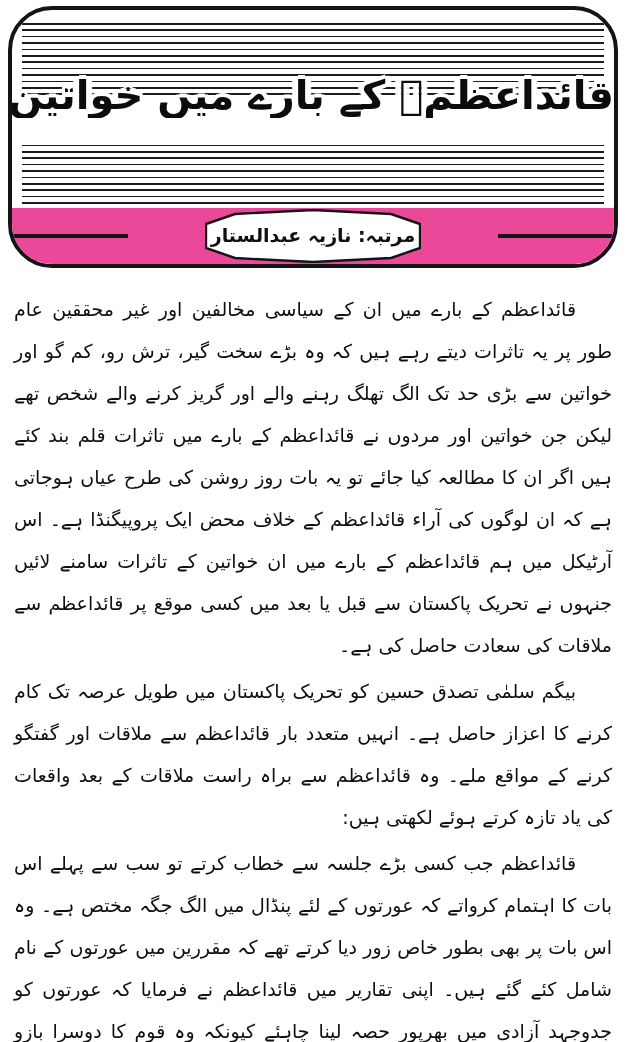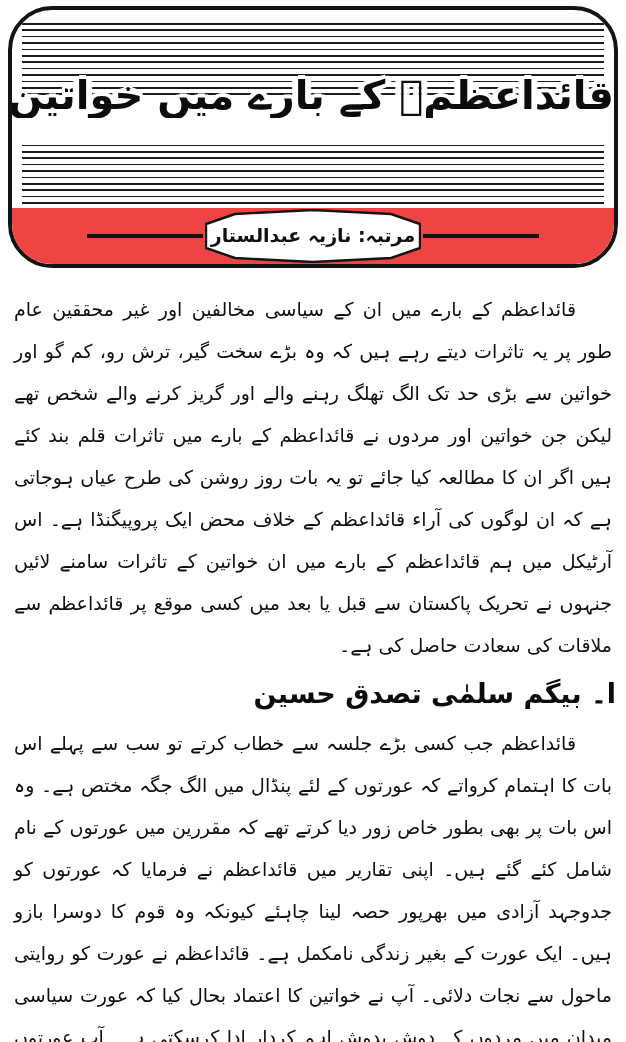--- a/index.html
+++ b/index.html
@@ -43,22 +43,22 @@
     font-size:40px;font-weight:bold;color:#0c0c0c;
     white-space:nowrap;overflow:hidden;
     letter-spacing:-1px;
     text-shadow:
       0 0 4px #fff,-4px 0 0 #fff,4px 0 0 #fff,0 -4px 0 #fff,0 4px 0 #fff,
       -3px -3px 0 #fff,3px 3px 0 #fff,-3px 3px 0 #fff,3px -3px 0 #fff,
       -6px 0 1px #fff,6px 0 1px #fff;
   }
   .byline-row{
     position:absolute;left:0;right:0;bottom:0;height:56px;
-    display:flex;align-items:center;justify-content:center;
-    background:#ef4444;
+    display:flex;align-items:center;justify-content:space-between;
+    background:#ec4899;
   }
   .byline-rule{width:116px;height:4px;background:#141414;flex:none;}
   .byline-hex{position:relative;width:216px;height:54px;margin:0 2px;flex:none;}
   .byline-hex svg{position:absolute;inset:0;}
   .byline-text{
     position:absolute;inset:0;
     display:flex;align-items:center;justify-content:center;
     font-size:19px;font-weight:bold;color:#101010;
     padding-bottom:3px;
   }
@@ -94,17 +94,17 @@
           <polygon points="1,15 30,5 108,1 186,5 215,15 215,39 186,49 108,53 30,49 1,39" fill="#ffffff" stroke="#141414" stroke-width="2.4"></polygon>
         </svg>
         <span class="byline-text">مرتبہ: نازیہ عبدالستار</span>
       </span>
       <span class="byline-rule"></span>
     </div>
   </div>
 
   <div class="article">
     <p>قائداعظم کے بارے میں ان کے سیاسی مخالفین اور غیر محققین عام طور پر یہ تاثرات دیتے رہے ہیں کہ وہ بڑے سخت گیر، ترش رو، کم گو اور خواتین سے بڑی حد تک الگ تھلگ رہنے والے اور گریز کرنے والے شخص تھے لیکن جن خواتین اور مردوں نے قائداعظم کے بارے میں تاثرات قلم بند کئے ہیں اگر ان کا مطالعہ کیا جائے تو یہ بات روز روشن کی طرح عیاں ہوجاتی ہے کہ ان لوگوں کی آراء قائداعظم کے خلاف محض ایک پروپیگنڈا ہے۔ اس آرٹیکل میں ہم قائداعظم کے بارے میں ان خواتین کے تاثرات سامنے لائیں جنہوں نے تحریک پاکستان سے قبل یا بعد میں کسی موقع پر قائداعظم سے ملاقات کی سعادت حاصل کی ہے۔</p>
-    <h2 class="section-heading">ا۔ بیگم سلمٰی تصدق حسین</h2>
+    <p>بیگم سلمٰی تصدق حسین کو تحریک پاکستان میں طویل عرصہ تک کام کرنے کا اعزاز حاصل ہے۔ انہیں متعدد بار قائداعظم سے ملاقات اور گفتگو کرنے کے مواقع ملے۔ وہ قائداعظم سے براہ راست ملاقات کے بعد واقعات کی یاد تازہ کرتے ہوئے لکھتی ہیں:</p>
     <p>قائداعظم جب کسی بڑے جلسہ سے خطاب کرتے تو سب سے پہلے اس بات کا اہتمام کرواتے کہ عورتوں کے لئے پنڈال میں الگ جگہ مختص ہے۔ وہ اس بات پر بھی بطور خاص زور دیا کرتے تھے کہ مقررین میں عورتوں کے نام شامل کئے گئے ہیں۔ اپنی تقاریر میں قائداعظم نے فرمایا کہ عورتوں کو جدوجہد آزادی میں بھرپور حصہ لینا چاہئے کیونکہ وہ قوم کا دوسرا بازو ہیں۔ ایک عورت کے بغیر زندگی نامکمل ہے۔ قائداعظم نے عورت کو روایتی ماحول سے نجات دلائی۔ آپ نے خواتین کا اعتماد بحال کیا کہ عورت سیاسی میدان میں مردوں کے دوش بدوش اہم کردار ادا کرسکتی ہے۔ آپ عورتوں کے ساتھ نہایت شفقت فرماتے تھے، وہ جب بھی لاہور آتے ممدوٹ والا میں قیام کرتے اور اس دوران خواتین کے جتنے بھی وفود آتے اس سے کھل کر تبادلہ خیال کرتے۔ ایک بار ایک بوڑھی</p>
   </div>
 
 </div>
 
 </body></html>

